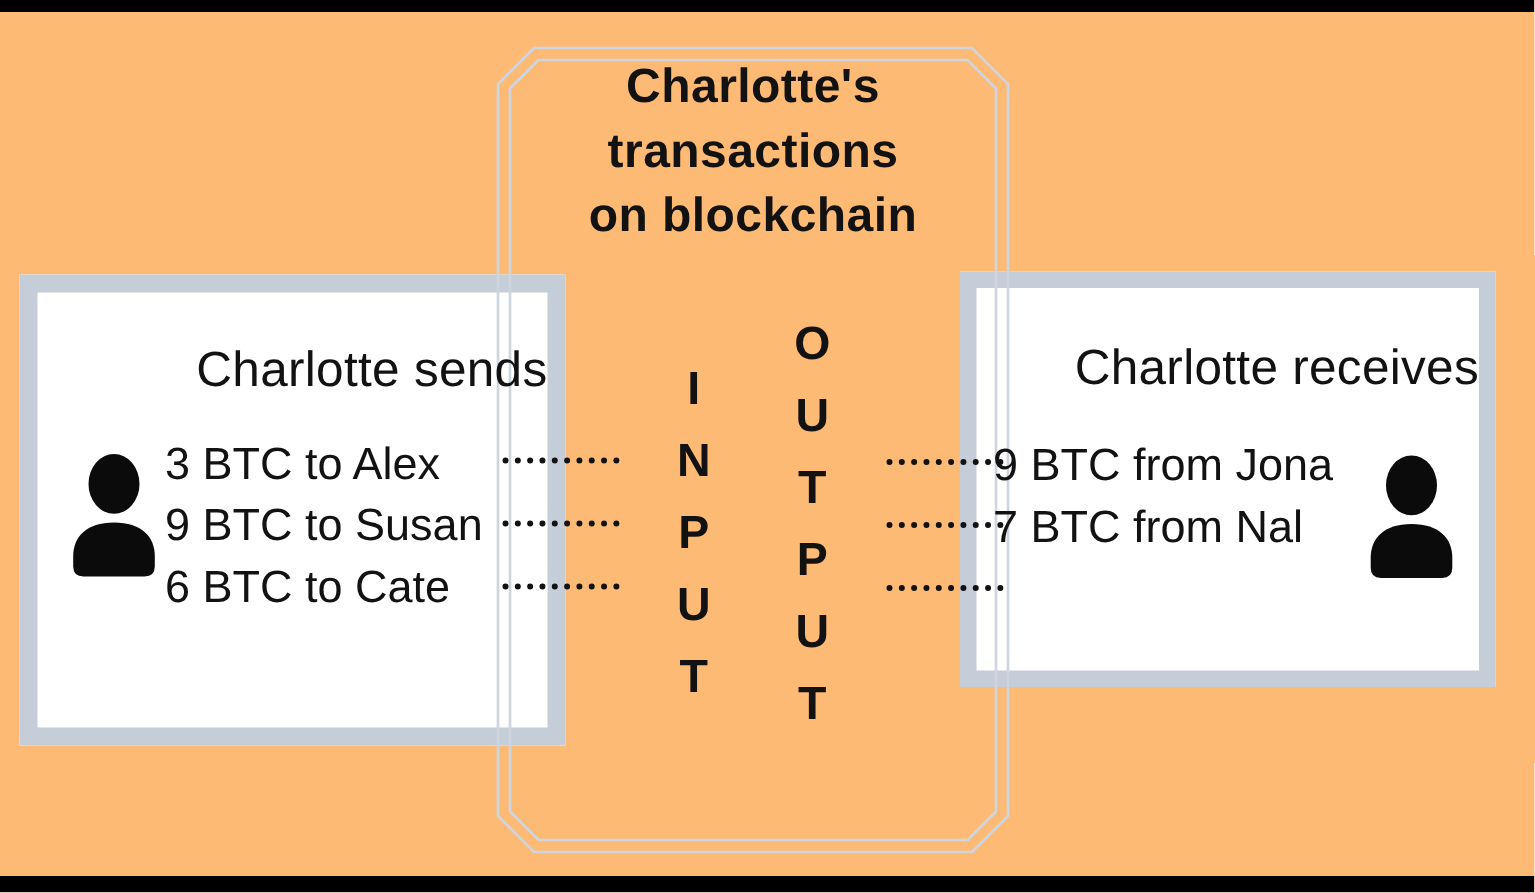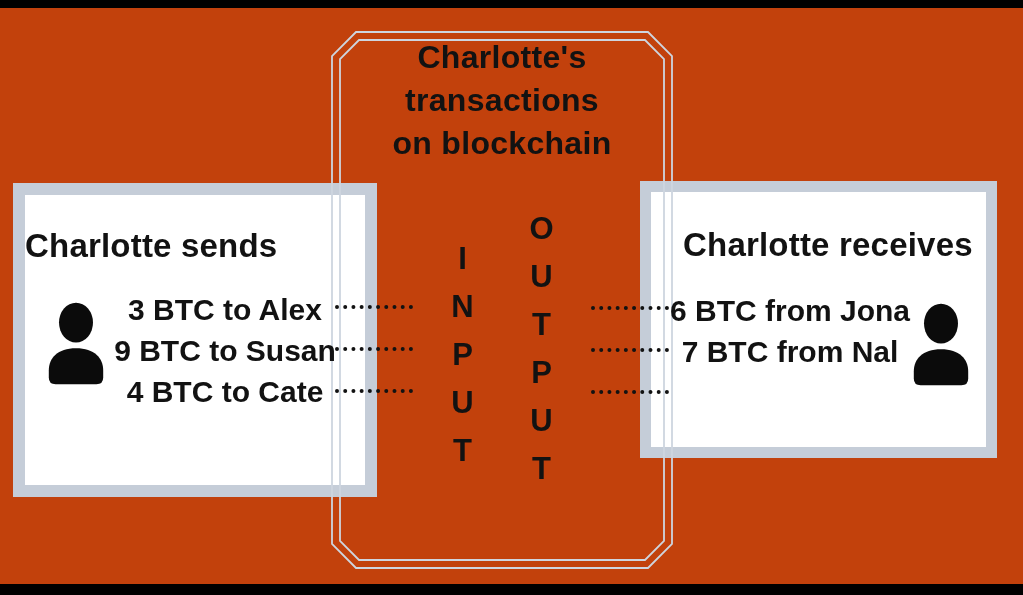--- a/index.html
+++ b/index.html
@@ -1,18 +1,18 @@
 <!DOCTYPE html>
 <html><head>
 <meta charset="utf-8">
 <style>
   html,body{margin:0;padding:0;background:#ffffff;}
   .canvas{
     position:relative;width:1023px;height:595px;overflow:hidden;
-    background:#c2410c;font-family:"Liberation Sans",sans-serif;color:#121212;
+    background:#fdba74;font-family:"Liberation Sans",sans-serif;color:#121212;
   }
   .frame-bar{position:absolute;left:0;width:1023px;background:#000000;}
   .frame-bar.top{top:0;height:8px;}
   .frame-bar.bottom{top:584px;height:11px;}
 
   
   .panel{position:absolute;background:#ffffff;border:12px solid #c5cdd8;box-sizing:border-box;}
   .panel.left{left:13px;top:183px;width:364px;height:314px;}
   .panel.right{left:640px;top:181px;width:357px;height:277px;border-width:11px;}
 
@@ -20,26 +20,26 @@
   .center-outline{position:absolute;left:325px;top:25px;width:356px;height:550px;}
   .center-outline polygon{fill:none;stroke:#ced5df;stroke-width:1.8;}
 
   .center-title{
     position:absolute;left:332px;top:36px;width:340px;
     text-align:center;font-size:32px;line-height:43px;font-weight:600;
     white-space:pre-line;letter-spacing:.3px;
   }
 
   .heading{
-    position:absolute;text-align:left;font-size:33px;font-weight:700;letter-spacing:.2px;
+    position:absolute;text-align:right;font-size:33px;font-weight:400;letter-spacing:.2px;
   }
   .heading.sends{left:25px;top:227px;width:340px;}
-  .heading.receives{left:651px;top:226px;width:335px;margin-left:32px;}
+  .heading.receives{left:651px;top:226px;width:335px;}
 
-  .rows{position:absolute;text-align:center;font-size:30px;line-height:41px;font-weight:700;}
+  .rows{position:absolute;font-size:30px;line-height:41px;font-weight:400;}
   .rows.sends{left:110px;top:289px;width:230px;}
   .rows.receives{left:662px;top:290px;width:256px;}
 
   .vword{
     position:absolute;writing-mode:vertical-lr;text-orientation:upright;
     font-weight:700;font-size:31px;line-height:1;letter-spacing:13px;
     white-space:nowrap;
   }
   .vword.input{left:447px;top:241px;}
   .vword.output{left:526px;top:211px;}
@@ -84,32 +84,32 @@
   <div class="center-title">Charlotte's
 transactions
 on blockchain</div>
   <div class="vword input">INPUT</div>
   <div class="vword output">OUTPUT</div>
 
   <div class="heading sends">Charlotte sends</div>
   <div class="rows sends">
     <div>3 BTC to Alex</div>
     <div>9 BTC to Susan</div>
-    <div>4 BTC to Cate</div>
+    <div>6 BTC to Cate</div>
   </div>
   <div class="person left-person">
     <svg viewBox="0 0 70 84">
       <ellipse cx="35" cy="20.5" rx="17.5" ry="20.5"></ellipse>
       <path d="M35 47 C 16 47 7 57 7 70 L7 77 Q7 84 14 84 L56 84 Q63 84 63 77 L63 70 C 63 57 54 47 35 47 Z"></path>
     </svg>
   </div>
 
   <div class="heading receives">Charlotte receives</div>
   <div class="rows receives">
-    <div>6 BTC from Jona</div>
+    <div>9 BTC from Jona</div>
     <div>7 BTC from Nal</div>
   </div>
   <div class="person right-person">
     <svg viewBox="0 0 70 84">
       <ellipse cx="35" cy="20.5" rx="17.5" ry="20.5"></ellipse>
       <path d="M35 47 C 16 47 7 57 7 70 L7 77 Q7 84 14 84 L56 84 Q63 84 63 77 L63 70 C 63 57 54 47 35 47 Z"></path>
     </svg>
   </div>
 
 </div>

